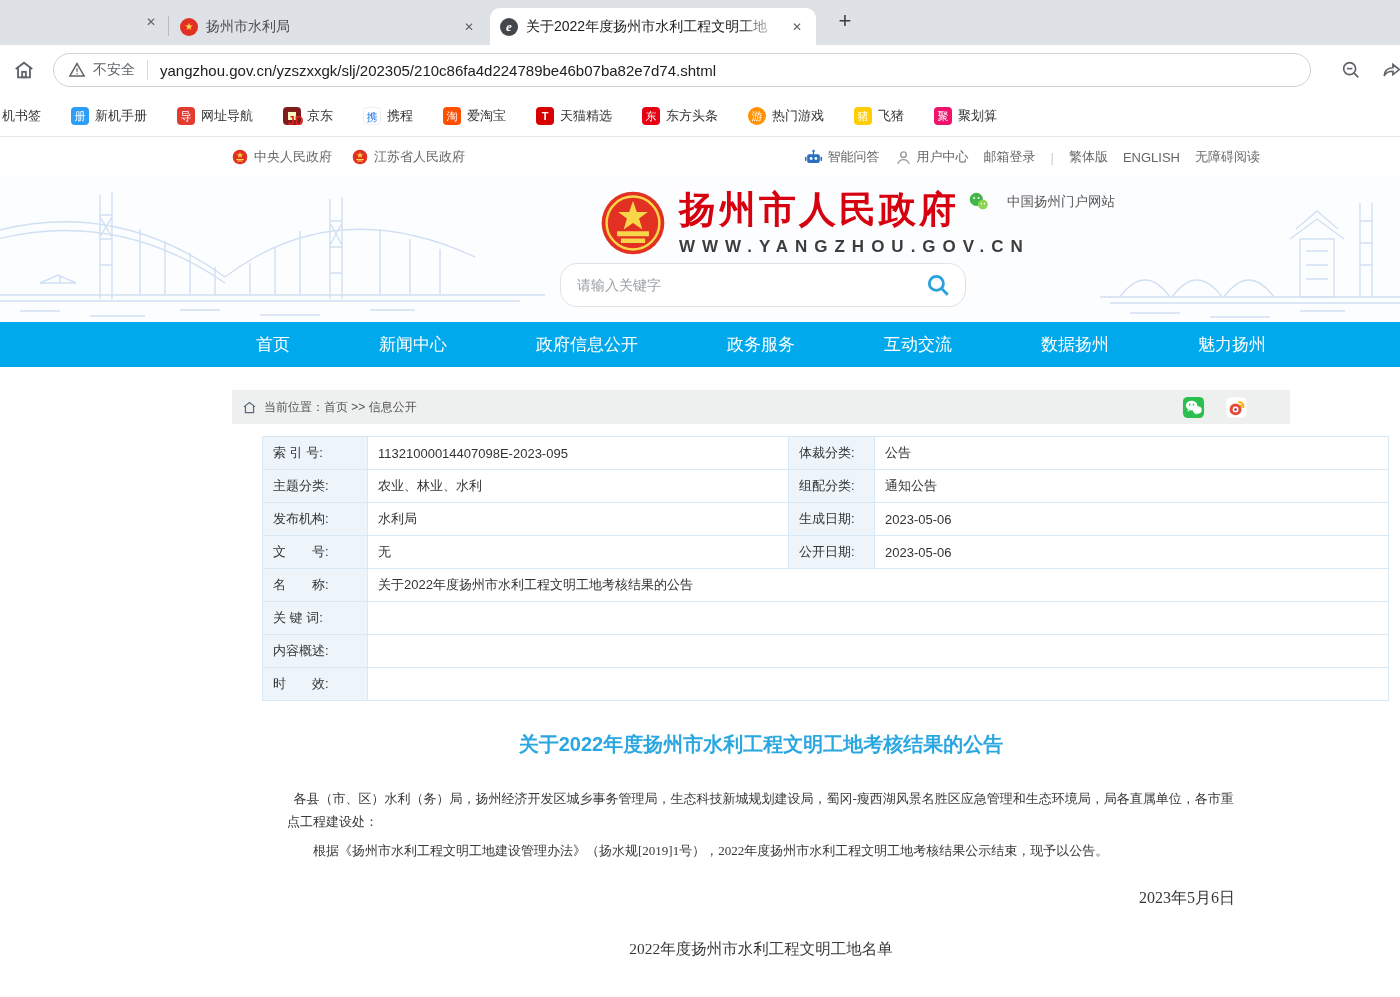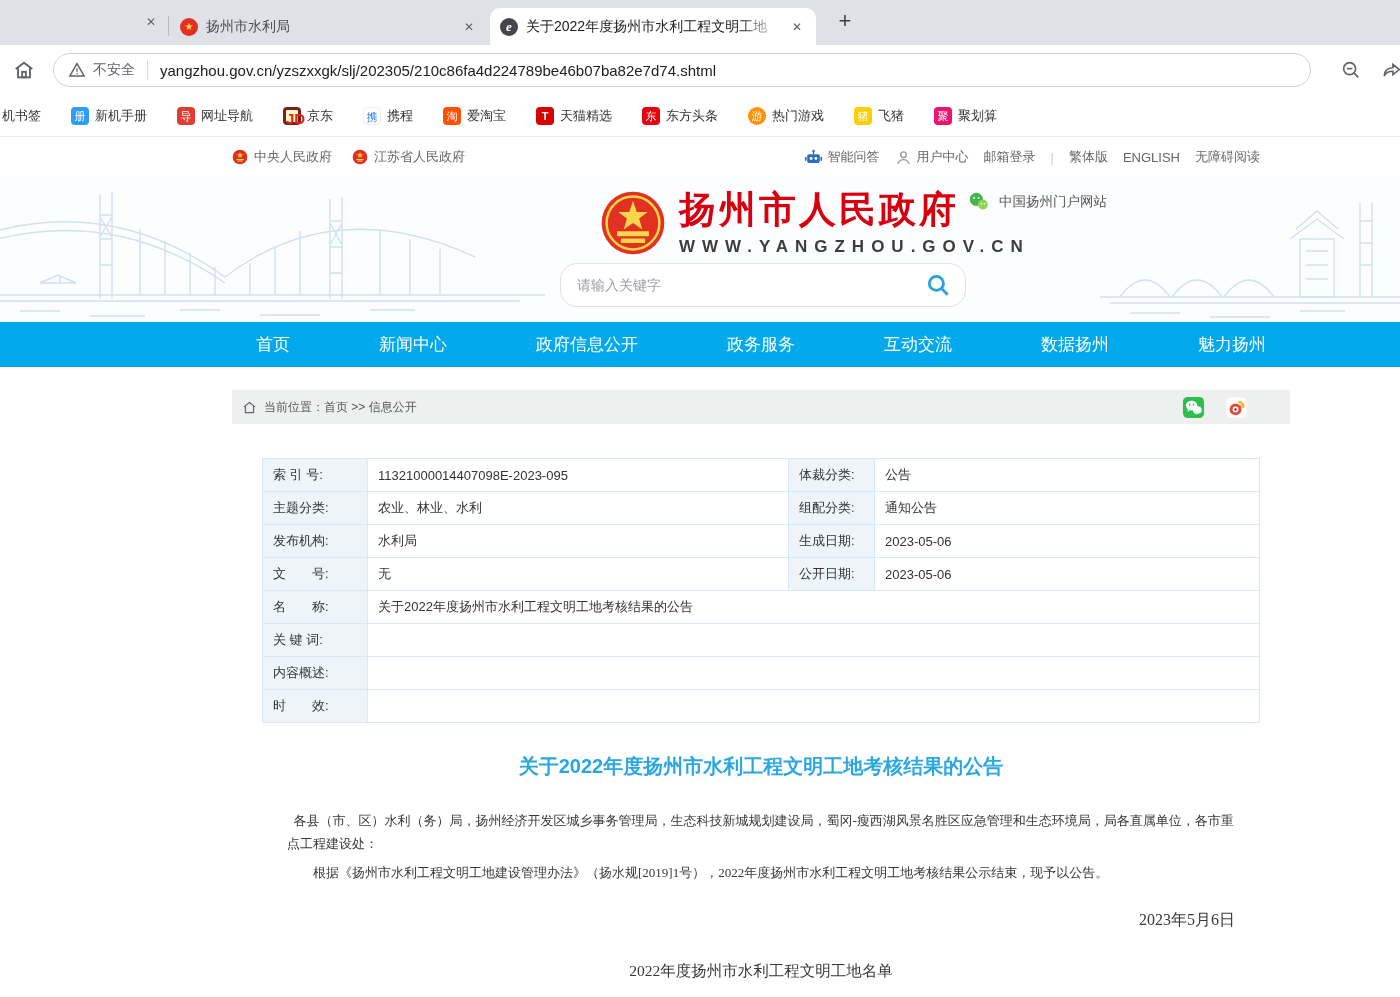--- a/index.html
+++ b/index.html
@@ -51,41 +51,41 @@
   .util-item { display:flex; align-items:center; gap:5px; cursor:pointer; }
   .util-divider { color:#ccc; }
   
   .banner { height:145px; background:#fcfdff; position:relative; }
   .banner-art { position:absolute; inset:0; pointer-events:none; }
   .logo-wrap { position:absolute; left:600px; top:13px; display:flex; align-items:center; }
   .logo-emblem { width:66px; height:66px; }
   .logo-text { margin-left:13px; }
   .site-name { font-size:37px; font-weight:bold; color:#d6000f; letter-spacing:3px; line-height:1.1; }
   .site-url { font-size:17px; color:#3d3d3d; letter-spacing:7px; margin-top:6px; font-weight:bold; }
-  .portal-note { position:absolute; left:968px; top:14px; display:flex; align-items:center; gap:10px;
+  .portal-note { position:absolute; left:968px; top:14px; display:flex; align-items:center; gap:18px;
                  font-size:13.5px; color:#555; }
   .searchbox { position:absolute; left:560px; top:86px; width:406px; height:44px;
                border:1px solid #e2e2e2; border-radius:17px; background:#fff;
                display:flex; align-items:center; padding:0 14px; }
   .searchbox input { flex:1; border:none; outline:none; font-size:14px; color:#333; background:transparent; }
   .searchbox input::placeholder { color:#9aa0a6; }
   .search-mag { width:26px; height:26px; cursor:pointer; }
   
   .mainnav { height:45px; background:#00a8ec; }
   .nav-inner { width:1058px; margin-left:232px; height:100%; padding:16px 24px;
                display:flex; justify-content:space-between; align-items:center; }
   .nav-item { color:#fff; font-size:17px; cursor:pointer; white-space:nowrap; }
   
   .container { width:1058px; margin-left:232px; }
   .breadcrumb { margin-top:23px; height:34px; background:#eef0ef; display:flex; align-items:center;
                 padding:0 10px; }
   .bc-text { font-size:12px; color:#555; margin-left:7px; }
   .bc-icons { margin-left:auto; display:flex; align-items:center; gap:20px; padding-right:32px; }
   .share-ic { width:23px; height:23px; cursor:pointer; }
-  table.meta { margin:34px 30px 0; width:998px; border-collapse:collapse; table-layout:fixed; }
+  table.meta { margin:12px 30px 0; width:1127px; border-collapse:collapse; table-layout:fixed; }
   table.meta td { height:33px; border:1px solid #d9e8f5; font-size:13px; color:#333;
                   padding:0 0 0 10px; overflow:hidden; white-space:nowrap; }
   td.mlabel  { background:#edf5fb; color:#4a4a4a; padding-left:24px; }
   td.mlabel2 { background:#edf5fb; color:#4a4a4a; padding-left:10px; }
   .article { padding:0 55px; }
   .art-title { margin:30px 0 0; text-align:center; font-size:20px; font-weight:bold; color:#2aa7e0; }
   .art-p { font-family:"Liberation Serif", serif; font-size:13px; color:#383838;
            line-height:1.75; margin:0; }
   .p1 { margin-top:30px; text-indent:0.5em; }
   .p2 { margin-top:6px; text-indent:2em; }
@@ -146,21 +146,21 @@
   </span>
   <span class="bm">
     <span class="bm-ic" style="background:#2e9df7;color:#fff">册</span>
     <span>新机手册</span>
   </span>
   <span class="bm">
     <span class="bm-ic" style="background:#e33b30;color:#fff">导</span>
     <span>网址导航</span>
   </span>
   <span class="bm">
-    <span class="bm-ic" style="background:#fef9c3;color:#e2231a;border:3px solid #7f1d1d;font-weight:bold;font-size:15px">JD</span>
+    <span class="bm-ic" style="background:#fef9c3;color:#e2231a;border:5px solid #7f1d1d;font-weight:bold;font-size:12px">JD</span>
     <span>京东</span>
   </span>
   <span class="bm">
     <span class="bm-ic" style="background:#fff;color:#2577e3;border:1px solid #eee">携</span>
     <span>携程</span>
   </span>
   <span class="bm">
     <span class="bm-ic" style="background:#ff5000;color:#fff">淘</span>
     <span>爱淘宝</span>
   </span>

